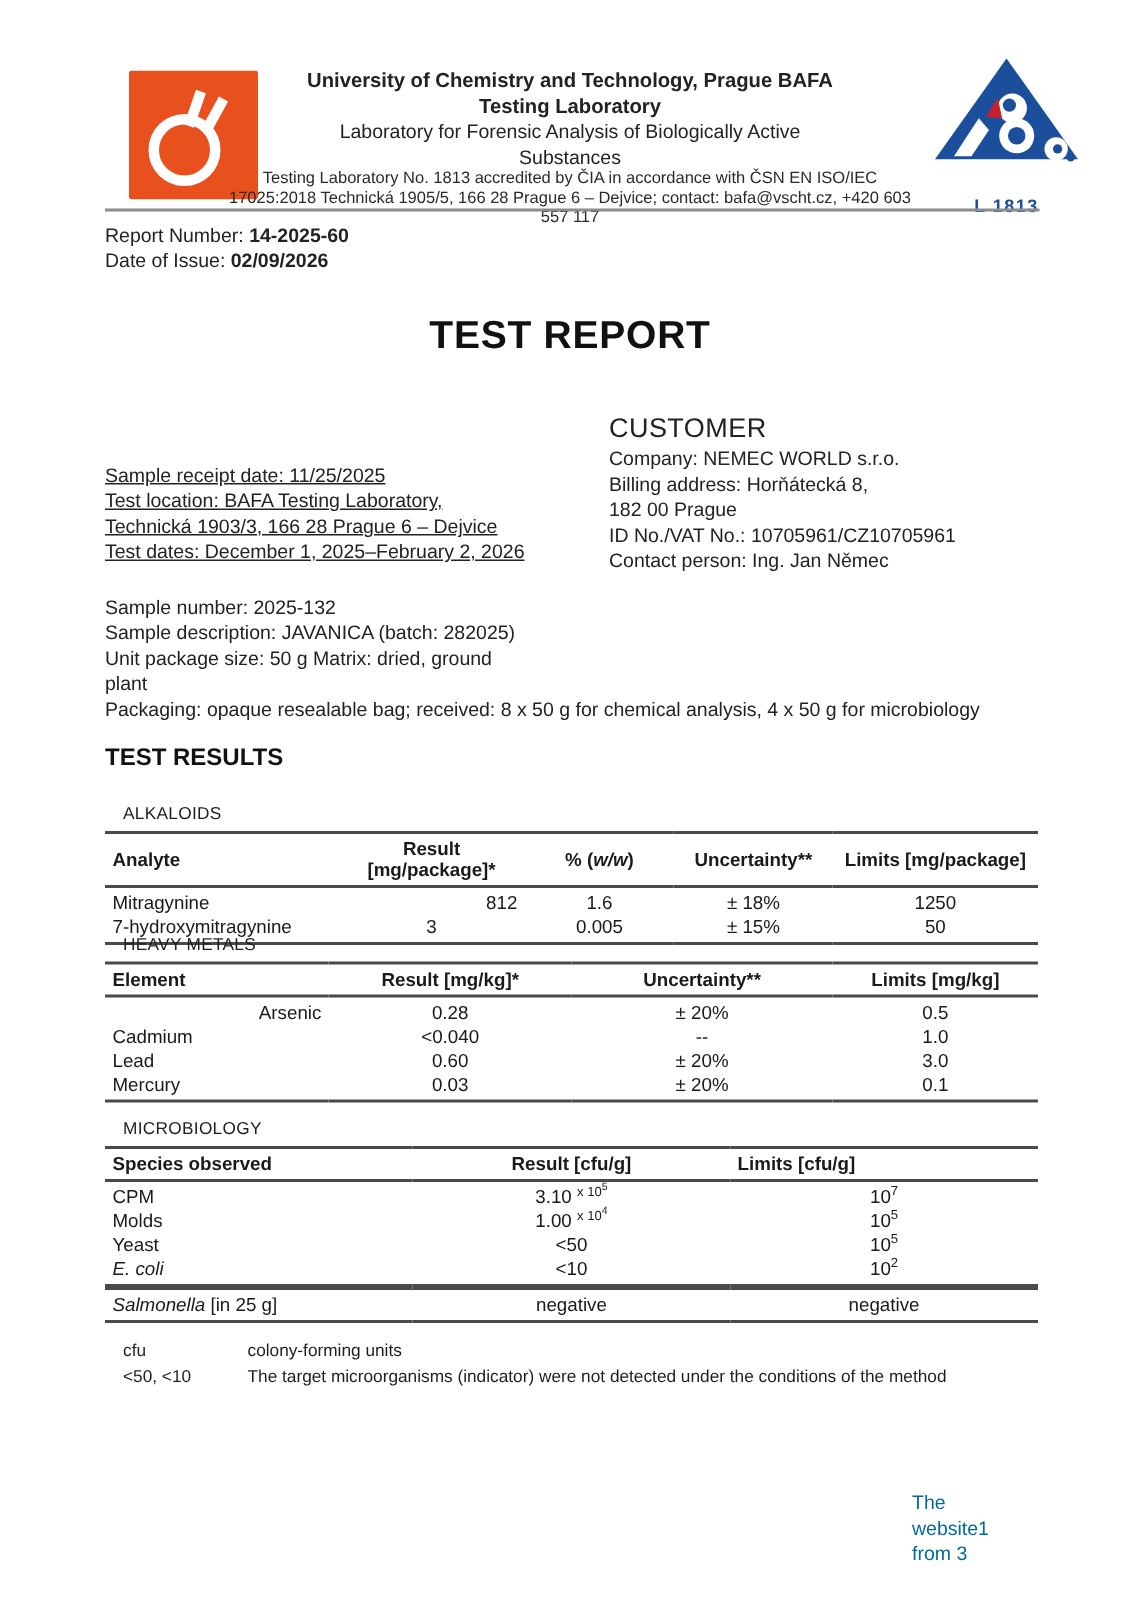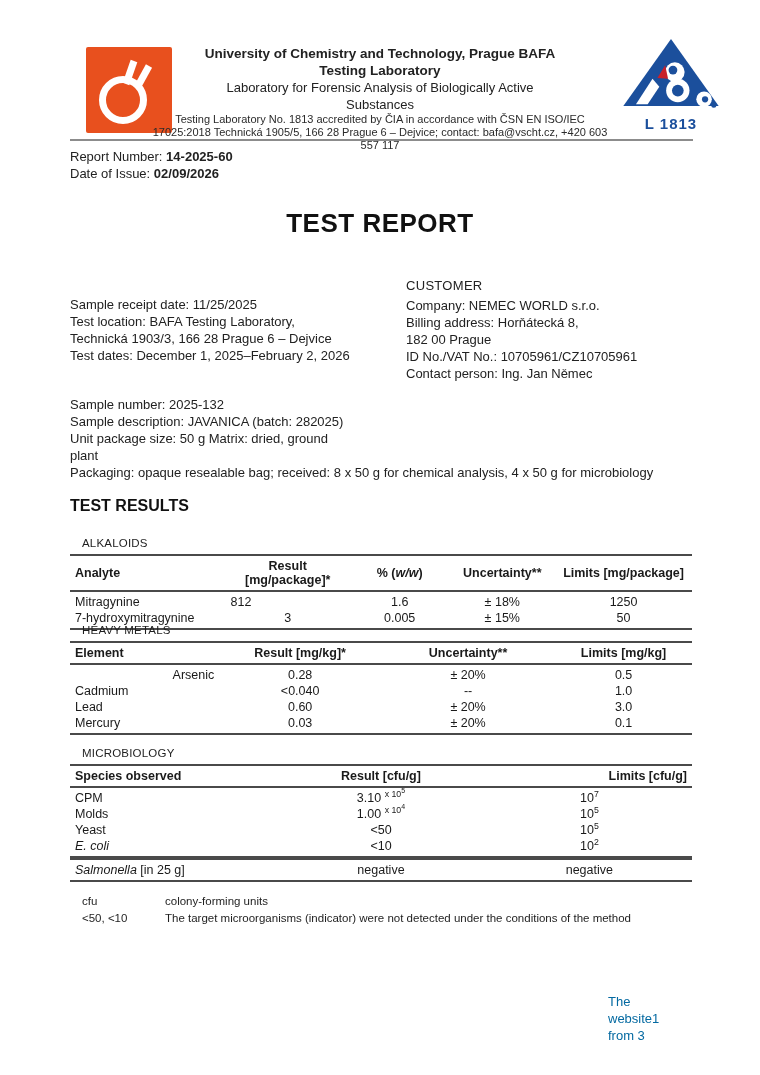--- a/index.html
+++ b/index.html
@@ -15,32 +15,32 @@
 
   
   .hdr-center { left:75px; top:45px; width:610px; text-align:center; }
   .hdr-org { font-size:13.5px; font-weight:bold; line-height:17px; }
   .hdr-lab { font-size:13px; line-height:17px; }
   .hdr-acc { font-size:11px; line-height:13px; color:#2a2a2a; }
   .hdr-rule { left:70px; top:139px; width:623px; height:2px; background:#8c8c8c; }
 
   .logo-uct { left:86px; top:47px; width:86px; height:86px; }
   .logo-cia { left:620px; top:38px; width:102px; text-align:center; }
-  .cia-label { font-size:15px; font-weight:bold; letter-spacing:1px; margin-top:1px; }
+  .cia-label { font-size:12px; font-weight:bold; letter-spacing:1px; margin-top:15px; }
 
   .report-meta { left:70px; top:148px; font-size:13px; line-height:17px; }
   .report-meta b { font-weight:bold; }
 
   .doc-title { left:70px; top:208px; width:620px; text-align:center;
     font-size:26px; font-weight:bold; letter-spacing:0.5px; color:#111; }
 
   .lines .line { font-size:13px; line-height:17px; white-space:nowrap; }
-  .info-left { left:70px; top:296px; }
+  .info-left { left:70px; top:308px;text-decoration:underline; }
   .customer { left:406px; top:278px; }
-  .customer-heading { font-size:13px; line-height:15px; letter-spacing:0.3px; }
+  .customer-heading { font-size:18px; line-height:15px; letter-spacing:0.3px; }
   .customer .lines { margin-top:4px; }
   .sample { left:70px; top:396px; }
   .sample .line { white-space:normal; width:600px; }
 
   .results-heading { left:70px; top:497px; font-size:16px; font-weight:bold; color:#111; }
 
   .section-label { font-size:11.5px; margin-left:12px; margin-bottom:5px; letter-spacing:0.2px; color:#1e1e1e; }
   .sec-alkaloids { left:70px; top:537px; width:622px; }
   .sec-heavy     { left:70px; top:624px; width:622px; }
   .sec-micro     { left:70px; top:747px; width:622px; }
@@ -159,21 +159,21 @@
             <th style="text-align: left;">Analyte</th>
             <th style="text-align: center;">Result [mg/package]*</th>
             <th style="text-align: center;"><span>% (</span><span class="it">w/w</span><span>)</span></th>
             <th style="text-align: center;">Uncertainty**</th>
             <th style="text-align: center;">Limits [mg/package]</th>
           </tr>
         </thead>
         <tbody>
           <tr>
             <td style="text-align: left;">Mitragynine</td>
-            <td style="text-align: left;">812</td>
+            <td style="text-align: right;">812</td>
             <td style="text-align: center;">1.6</td>
             <td style="text-align: center;">± 18%</td>
             <td style="text-align: center;">1250</td>
           </tr>
           <tr>
             <td style="text-align: left;">7-hydroxymitragynine</td>
             <td style="text-align: center;">3</td>
             <td style="text-align: center;">0.005</td>
             <td style="text-align: center;">± 15%</td>
             <td style="text-align: center;">50</td>
@@ -233,21 +233,21 @@
     <table class="results">
         <colgroup>
           <col style="width: 33%;">
           <col style="width: 34%;">
           <col style="width: 33%;">
         </colgroup>
         <thead>
           <tr>
             <th style="text-align: left;">Species observed</th>
             <th style="text-align: center;">Result [cfu/g]</th>
-            <th style="text-align: right;">Limits [cfu/g]</th>
+            <th style="text-align: left;">Limits [cfu/g]</th>
           </tr>
         </thead>
         <tbody>
           <tr>
             <td style="text-align: left;">CPM</td>
             <td style="text-align: center;"><span>3.10 </span><sup>x 10<sup>5</sup></sup></td>
             <td style="text-align: center;"><span>10</span><sup>7</sup></td>
           </tr>
           <tr>
             <td style="text-align: left;">Molds</td>

